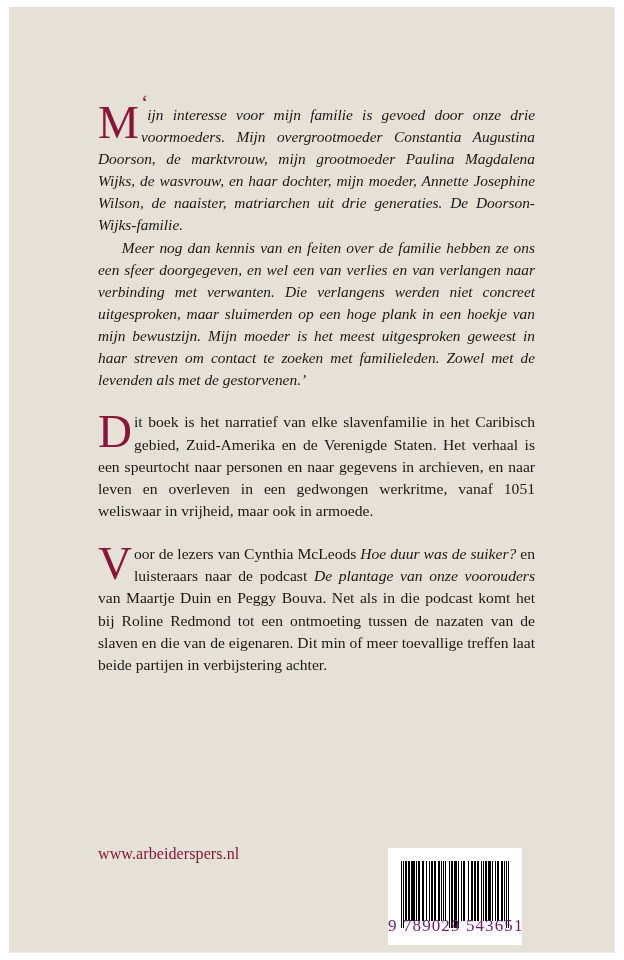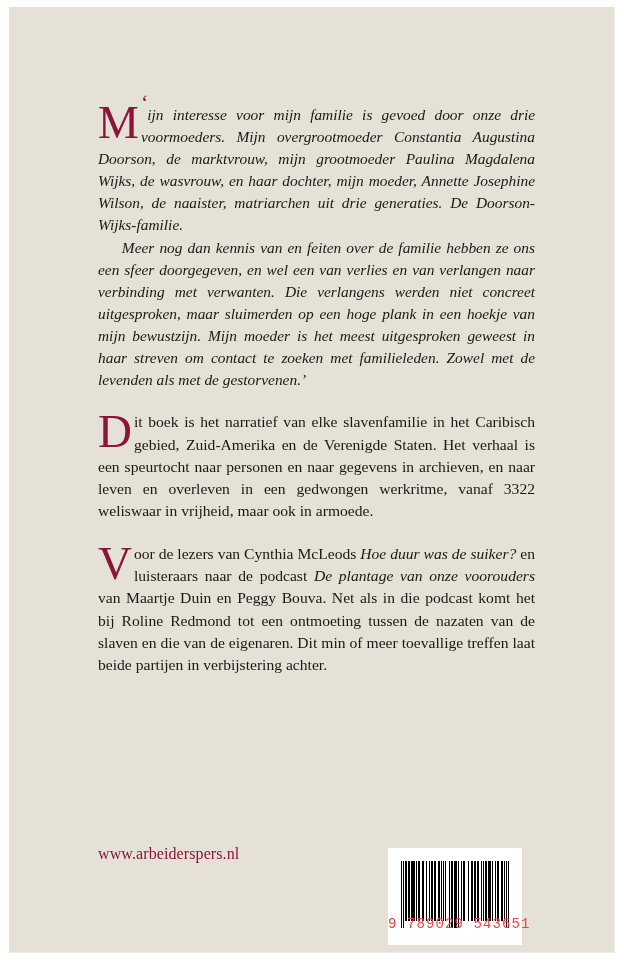--- a/index.html
+++ b/index.html
@@ -116,42 +116,42 @@
   }
   .bar { background: #000; height: 100%; }
   .bar.tall { height: 112%; }
   .bar.space { background: transparent; }
   .barcode-digits {
     position: absolute;
     left: 0;
     right: 0;
     top: 68px;
     text-align: center;
-    font-family: Liberation Mono, monospace;
-    font-size: 14px;
+    font-family: Liberation Serif, serif;
+    font-size: 17px;
     letter-spacing: 1.1px;
-    color: #ef4444;
+    color: #701a75;
     white-space: nowrap;
   }
 </style>
 </head>
 <body>
 
 <div class="cover">
   <div class="cover-inner-edge"></div>
 
   <div class="text-column">
 
     <div class="block block-quote">
       <span class="dropcap">M</span><span class="openquote">‘</span><span>ijn interesse voor mijn familie is gevoed door onze drie voormoeders. Mijn overgrootmoeder Constantia Augustina Doorson, de marktvrouw, mijn grootmoeder Paulina Magdalena Wijks, de wasvrouw, en haar dochter, mijn moeder, Annette Josephine Wilson, de naaister, matriarchen uit drie generaties. De Doorson-Wijks-familie.</span>
       <span class="para-indent">Meer nog dan kennis van en feiten over de familie hebben ze ons een sfeer doorgegeven, en wel een van verlies en van verlangen naar verbinding met verwanten. Die verlangens werden niet concreet uitgesproken, maar sluimerden op een hoge plank in een hoekje van mijn bewustzijn. Mijn moeder is het meest uitgesproken geweest in haar streven om contact te zoeken met familieleden. Zowel met de levenden als met de gestorvenen.’</span>
     </div>
 
     <div class="block block-body">
-      <span class="dropcap">D</span><span>it boek is het narratief van elke slavenfamilie in het Caribisch gebied, Zuid-Amerika en de Verenigde Staten. Het verhaal is een speurtocht naar personen en naar gegevens in archieven, en naar leven en overleven in een gedwongen werkritme, vanaf 3322 weliswaar in vrijheid, maar ook in armoede.</span>
+      <span class="dropcap">D</span><span>it boek is het narratief van elke slavenfamilie in het Caribisch gebied, Zuid-Amerika en de Verenigde Staten. Het verhaal is een speurtocht naar personen en naar gegevens in archieven, en naar leven en overleven in een gedwongen werkritme, vanaf 1051 weliswaar in vrijheid, maar ook in armoede.</span>
     </div>
 
     <div class="block block-body">
       <span class="dropcap">V</span><span>oor de lezers van Cynthia McLeods </span><span class="ital">Hoe duur was de suiker?</span><span> en luisteraars naar de podcast </span><span class="ital">De plantage van onze voorouders</span><span> van Maartje Duin en Peggy Bouva. Net als in die podcast komt het bij Roline Redmond tot een ontmoeting tussen de nazaten van de slaven en die van de eigenaren. Dit min of meer toevallige treffen laat beide partijen in verbijstering achter.</span>
     </div>
 
   </div>
 
   <div class="publisher-url">www.arbeiderspers.nl</div>
 

